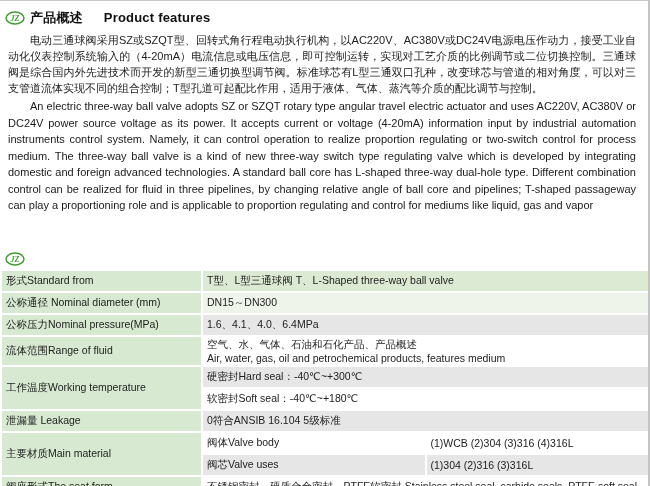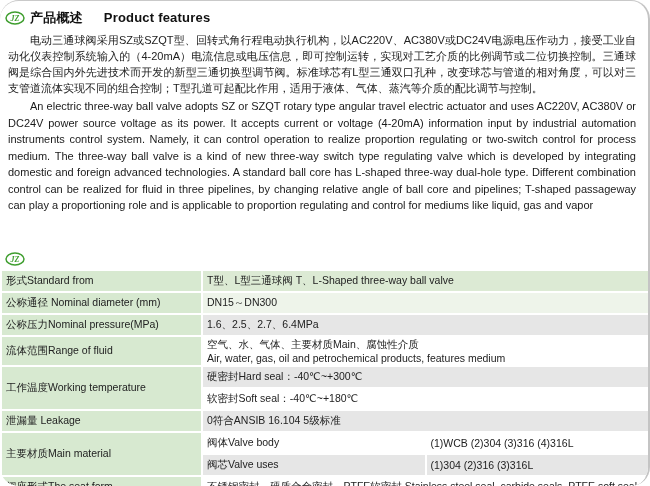--- a/index.html
+++ b/index.html
@@ -1,19 +1,19 @@
 <!DOCTYPE html>
 <html><head>
 <meta charset="utf-8">
 <style>
   html,body{margin:0;padding:0;background:#fff;}
   body{font-family:"Liberation Sans","DejaVu Sans",sans-serif;color:#1c1c1c;}
   .page{
     position:relative;width:650px;height:486px;background:#fff;overflow:hidden;
-    border-top:1px solid #c9c9c9;border-right:2px solid #c4c4c4;box-sizing:border-box;border-radius:19px;
+    border-top:1px solid #c9c9c9;border-right:2px solid #c4c4c4;box-sizing:border-box;
   }
   .sec-header{display:flex;align-items:center;gap:5px;margin:8px 0 0 5px;}
   .sec-header .logo{flex:0 0 auto;display:inline-flex;}
   .sec-title{font-size:13px;font-weight:bold;color:#111;letter-spacing:0.2px;}
   .sec-title .en{margin-left:21px;}
   #sec2-header{margin-top:38px;}
   .para{
     margin:5px 12px 0 8px;font-size:11px;line-height:16px;color:#222;
     text-align:justify;text-indent:2em;
   }
@@ -69,26 +69,26 @@
         <tr>
       <td class="lbl">形式Standard from</td>
       <td class="bg-green" colspan="2">T型、L型三通球阀 T、L-Shaped three-way ball valve</td>
     </tr>
     <tr>
       <td class="lbl">公称通径 Nominal diameter (mm)</td>
       <td class="bg-palegreen" colspan="2">DN15～DN300</td>
     </tr>
     <tr>
       <td class="lbl">公称压力Nominal pressure(MPa)</td>
-      <td class="bg-gray" colspan="2">1.6、2.5、2.7、6.4MPa</td>
+      <td class="bg-gray" colspan="2">1.6、4.1、4.0、6.4MPa</td>
     </tr>
     <tr>
       <td class="lbl">流体范围Range of fluid</td>
       <td class="bg-white tall" colspan="2">
-        <span class="val-line">空气、水、气体、主要材质Main、腐蚀性介质</span>
+        <span class="val-line">空气、水、气体、石油和石化产品、产品概述</span>
         <span class="val-line">Air, water, gas, oil and petrochemical products, features medium</span>
       </td>
     </tr>
     <tr>
       <td class="lbl" rowspan="2">工作温度Working temperature</td>
       <td class="bg-gray" colspan="2">硬密封Hard seal：-40℃~+300℃</td>
     </tr>
     <tr>
       <td class="bg-white" colspan="2">软密封Soft seal：-40℃~+180℃</td>
     </tr>

